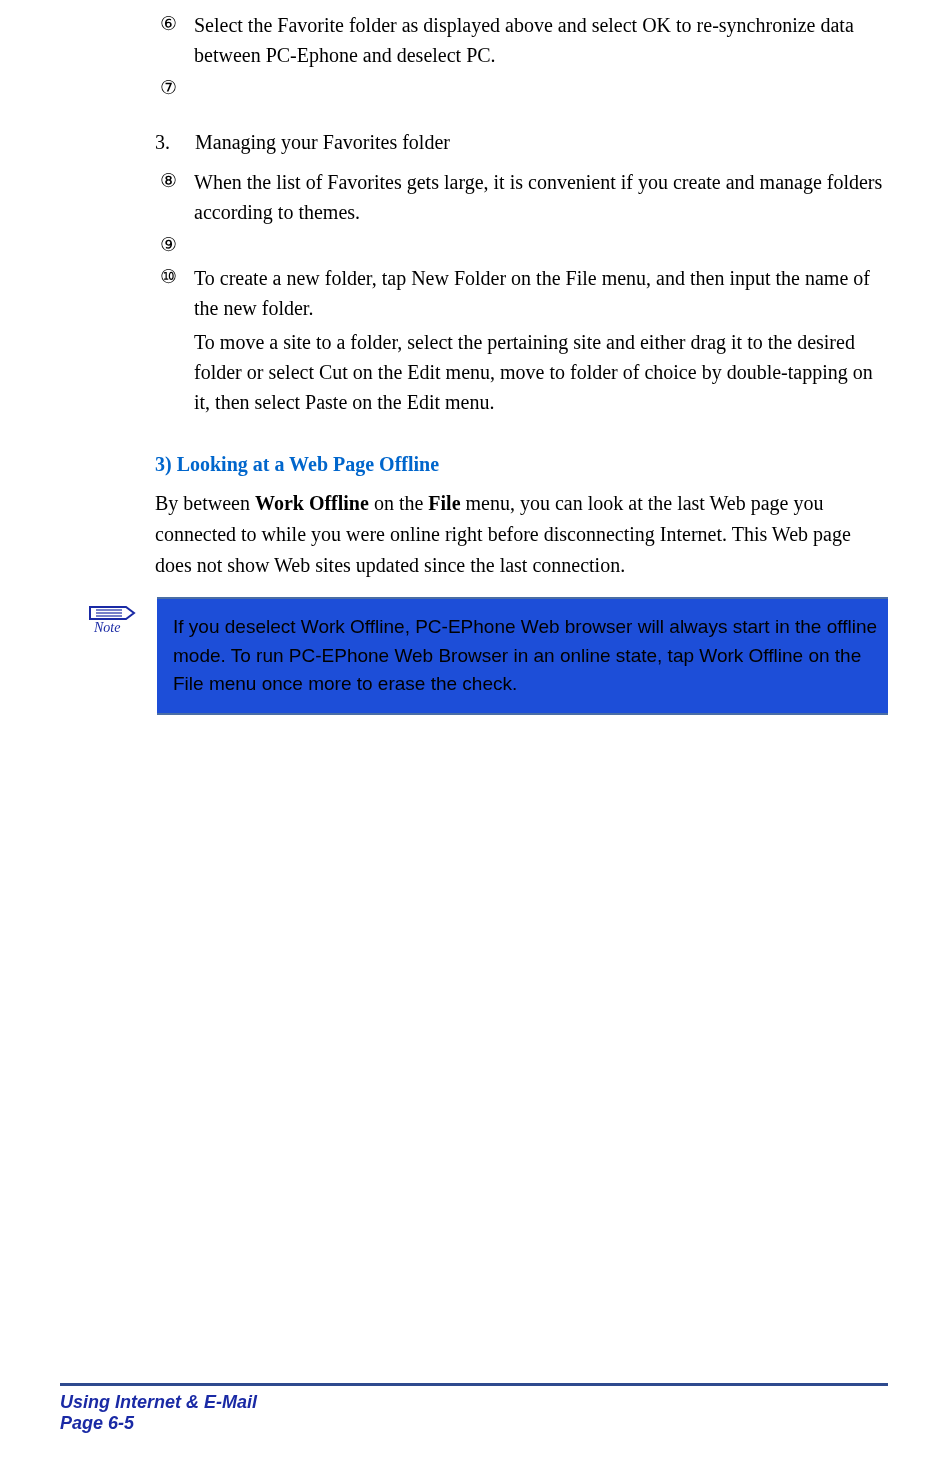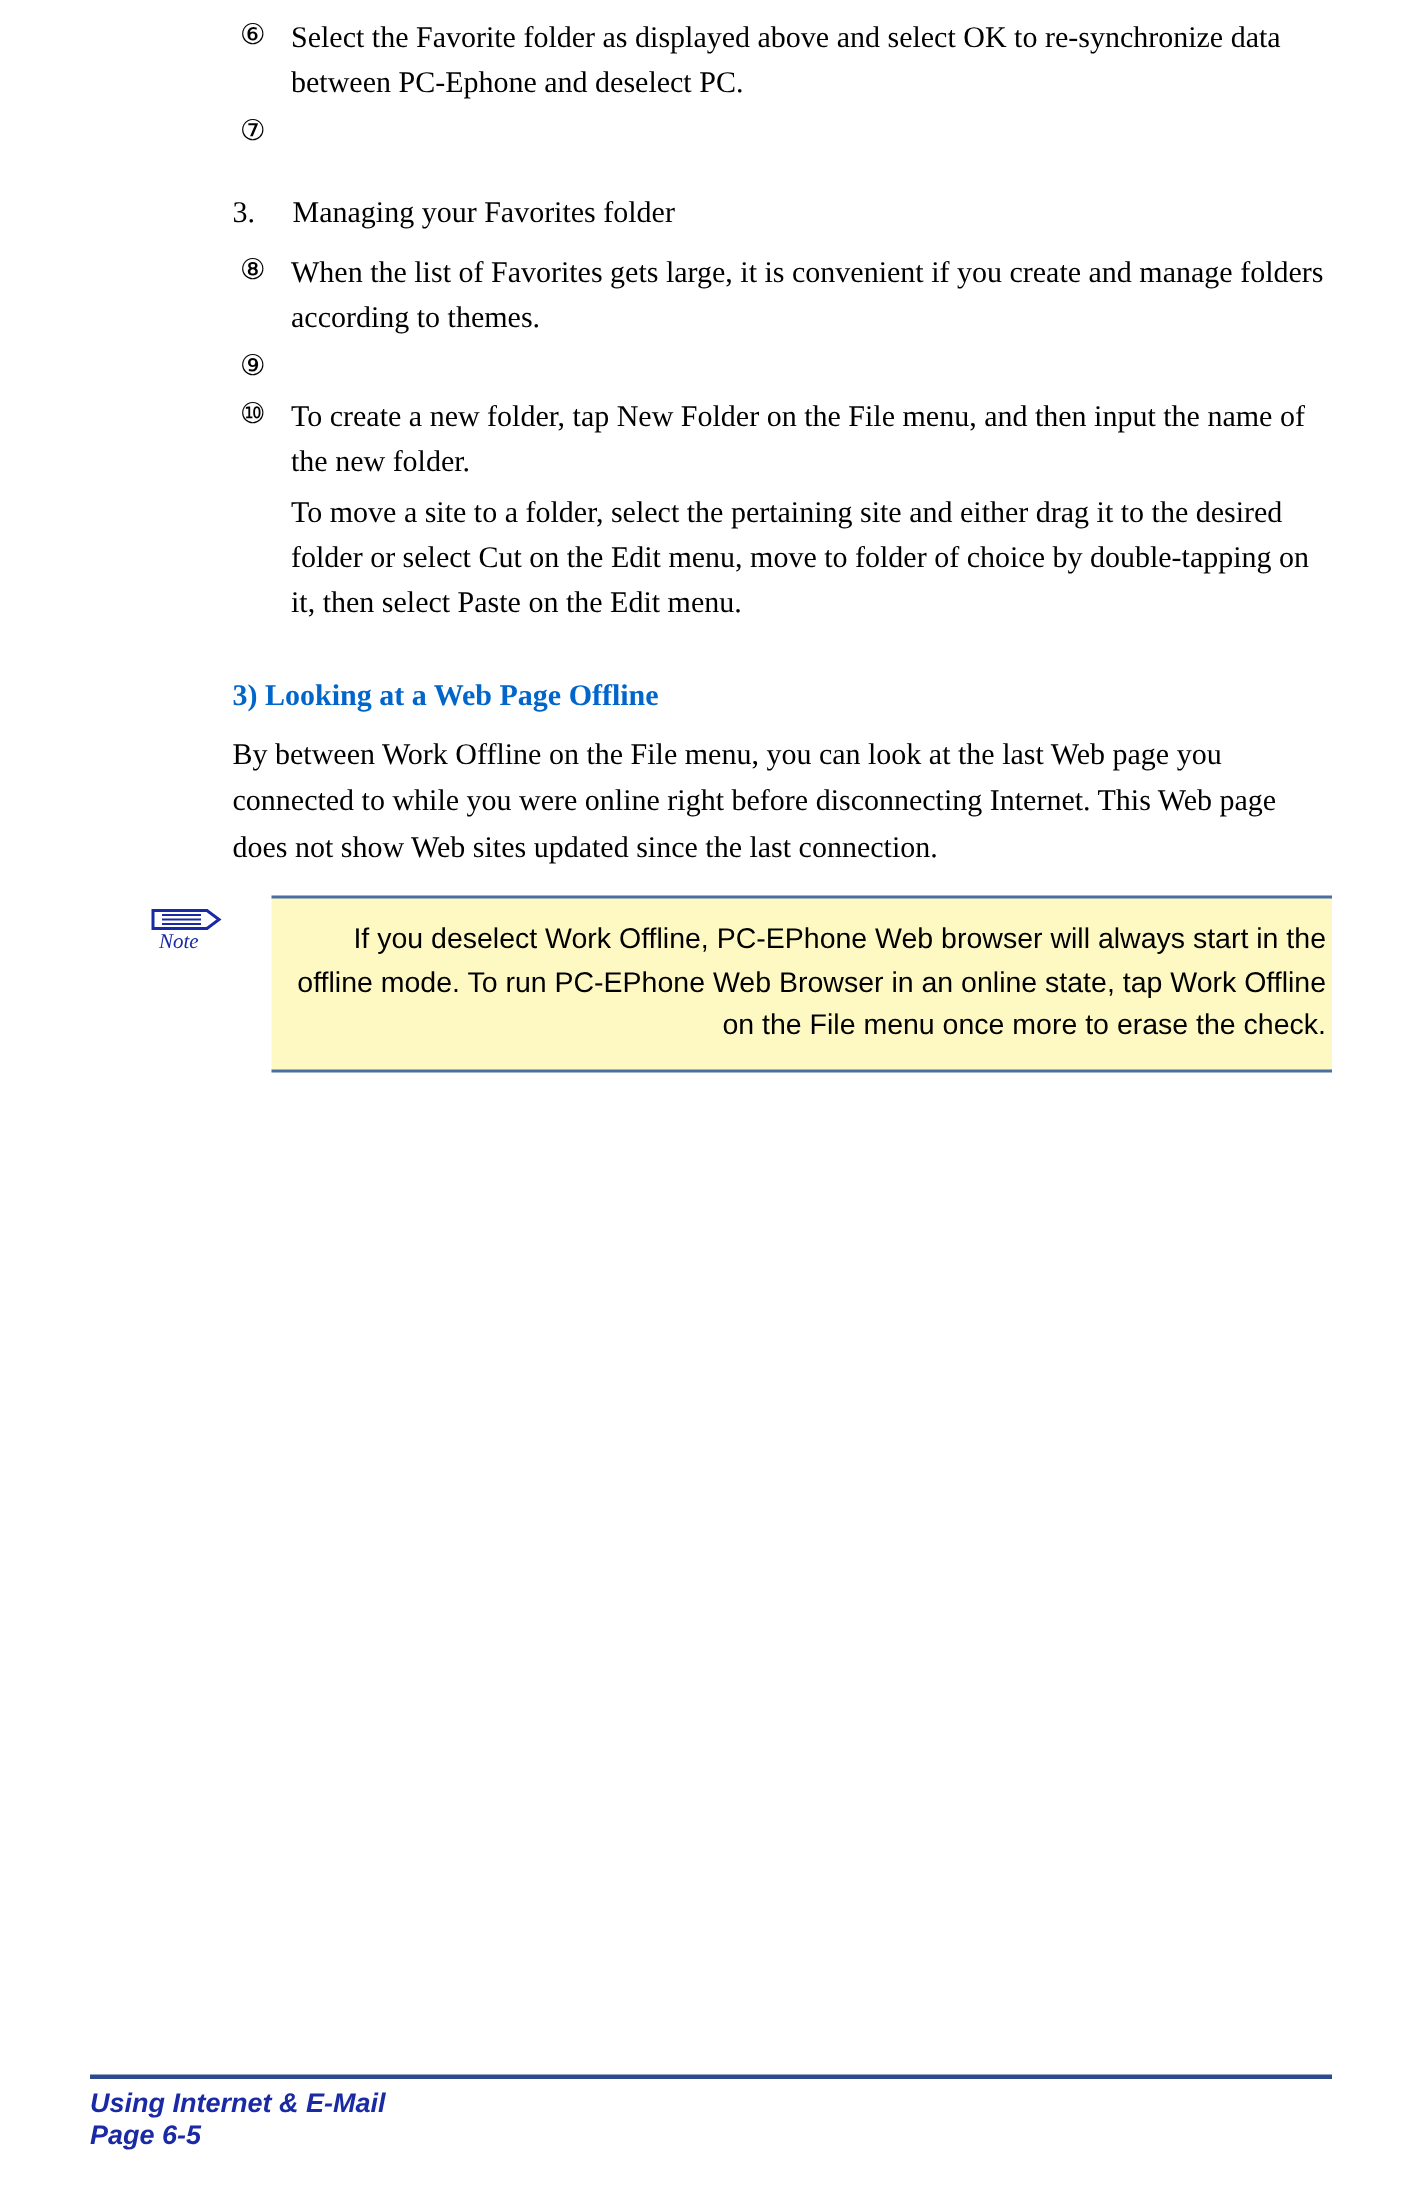--- a/index.html
+++ b/index.html
@@ -51,34 +51,33 @@
       padding-left: 95px;
     }
     .paragraph {
       padding-left: 95px;
       line-height: 1.55;
       margin-bottom: 10px;
     }
     .note-wrap {
       display: flex;
       margin-top: 16px;
-      margin-left: 40px;
+      margin-left: 28px;
       margin-right: 0;
-      gap: 25px;
-      text-align: right;
+      gap: 13px;
     }
     .note-icon {
       width: 56px;
       flex-shrink: 0;
       padding-top: 4px;
     }
     .note-icon svg { display: block; }
     .note-box {
       flex: 1;
-      background: #fef9c3;
+      background: #1d4ed8;
       border-top: 2px solid #4a6ea5;
       border-bottom: 2px solid #4a6ea5;
       padding: 14px 4px 14px 16px;
       font-family: Arial, Helvetica, sans-serif;
       font-size: 19px;
       line-height: 1.5;
       color: #000;
     }
     .footer {
       position: absolute;
@@ -95,21 +94,21 @@
     .footer-row {
       display: flex;
       justify-content: space-between;
       color: #1a2aa5;
       font-family: Arial, Helvetica, sans-serif;
       font-weight: bold;
       font-style: italic;
       font-size: 18px;
       flex-direction: column;
     }
-    .bold { font-weight: normal; text-align: center; }
+    .bold { font-weight: bold; text-align: center; }
   </style>
 </head>
 <body>
 
 <div class="content">
 
   <div class="list-row">
     <div class="list-marker">⑥</div>
     <div class="list-text">Select the Favorite folder as displayed above and select OK to re-synchronize data between PC-Ephone and deselect PC.</div>
   </div>

